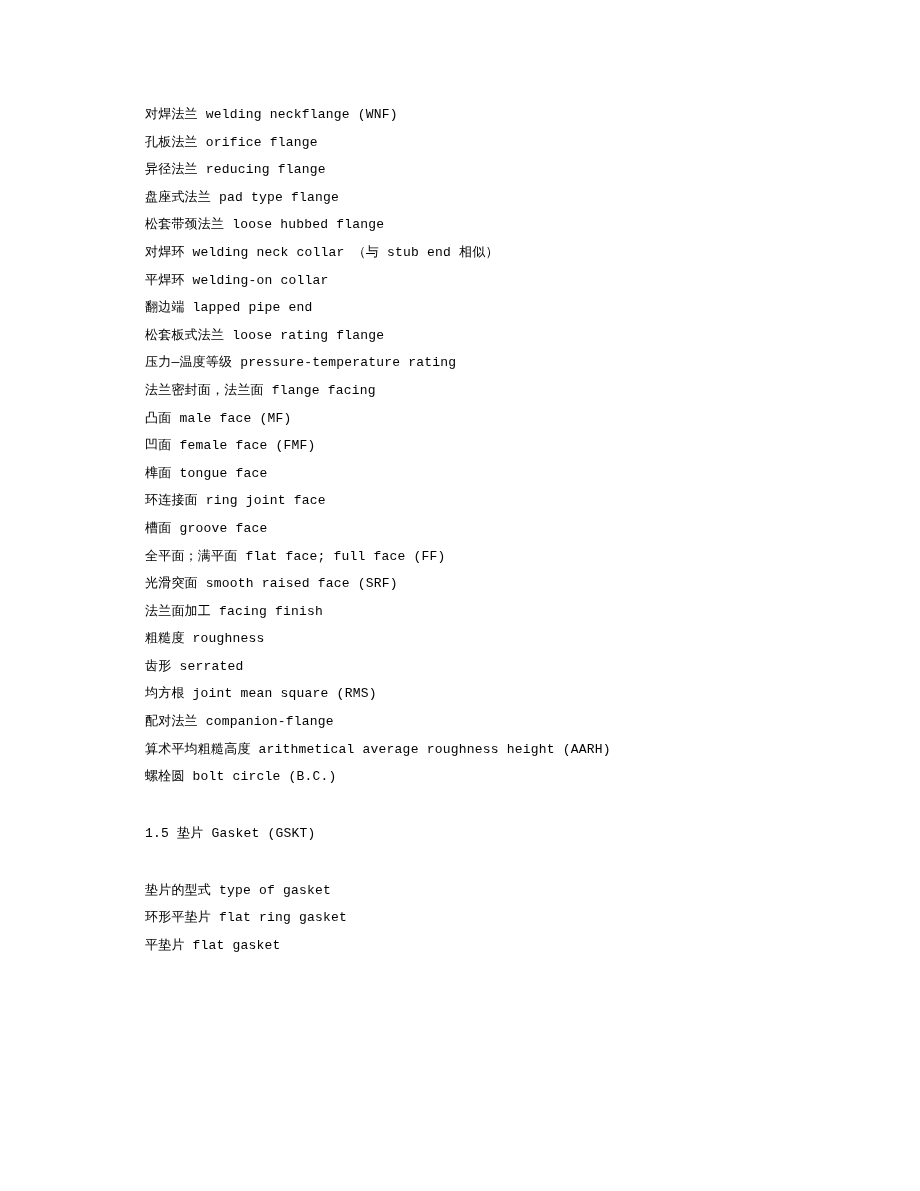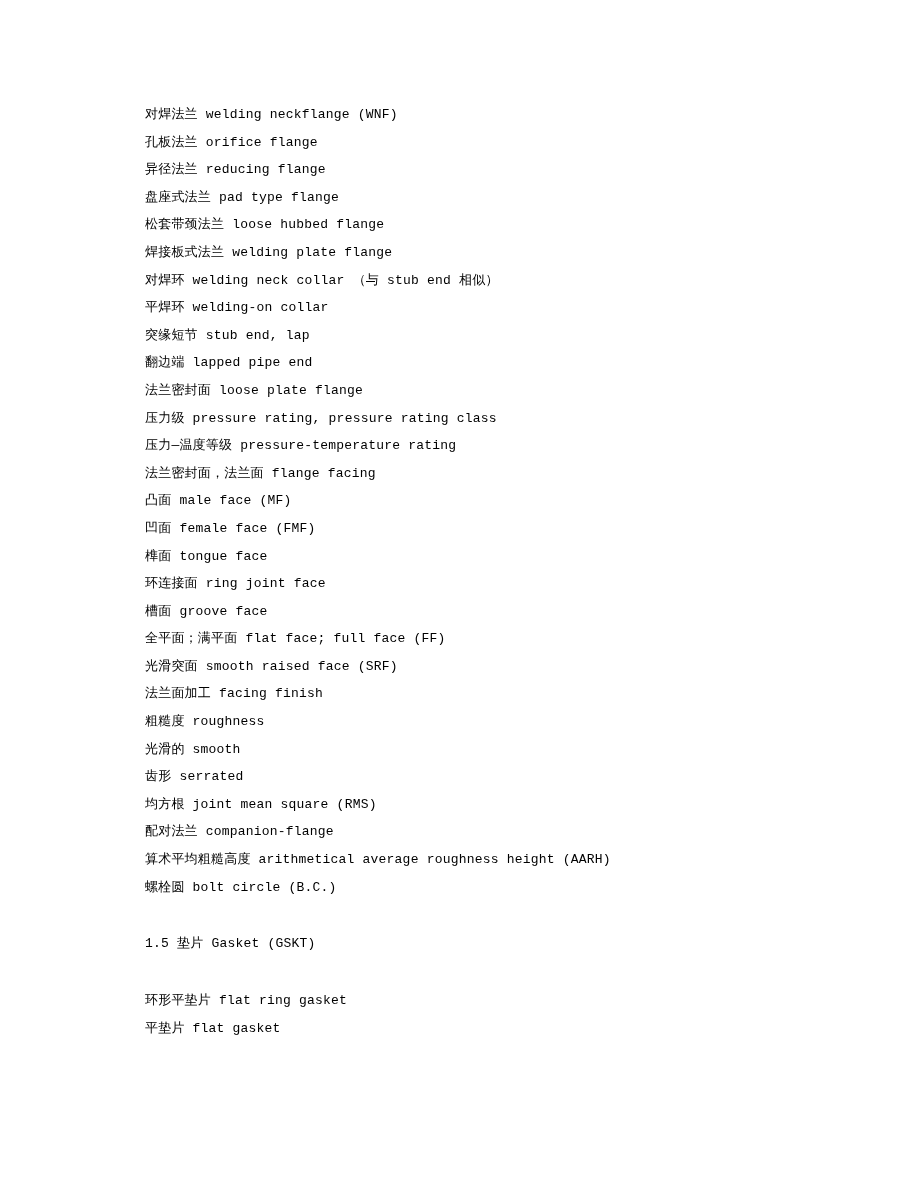--- a/index.html
+++ b/index.html
@@ -30,42 +30,39 @@
 </style>
 </head>
 <body>
 
 <div class="page" id="page">
     <p class="line">对焊法兰 welding neckflange (WNF)</p>
     <p class="line">孔板法兰 orifice flange</p>
     <p class="line">异径法兰 reducing flange</p>
     <p class="line">盘座式法兰 pad type flange</p>
     <p class="line">松套带颈法兰 loose hubbed flange</p>
-    <p class="line">焊接板式法兰 welding plate flange</p>
     <p class="line">对焊环 welding neck collar （与 stub end 相似）</p>
     <p class="line">平焊环 welding-on collar</p>
-    <p class="line">突缘短节 stub end, lap</p>
     <p class="line">翻边端 lapped pipe end</p>
-    <p class="line">法兰密封面 loose plate flange</p>
-    <p class="line">压力级 pressure rating, pressure rating class</p>
+    <p class="line">松套板式法兰 loose rating flange</p>
     <p class="line">压力—温度等级 pressure-temperature rating</p>
     <p class="line">法兰密封面，法兰面 flange facing</p>
     <p class="line">凸面 male face (MF)</p>
     <p class="line">凹面 female face (FMF)</p>
     <p class="line">榫面 tongue face</p>
     <p class="line">环连接面 ring joint face</p>
     <p class="line">槽面 groove face</p>
     <p class="line">全平面；满平面 flat face; full face (FF)</p>
     <p class="line">光滑突面 smooth raised face (SRF)</p>
     <p class="line">法兰面加工 facing finish</p>
     <p class="line">粗糙度 roughness</p>
-    <p class="line">光滑的 smooth</p>
     <p class="line">齿形 serrated</p>
     <p class="line">均方根 joint mean square (RMS)</p>
     <p class="line">配对法兰 companion-flange</p>
     <p class="line">算术平均粗糙高度 arithmetical average roughness height (AARH)</p>
     <p class="line">螺栓圆 bolt circle (B.C.)</p>
     <div class="blank"></div>
     <p class="line">1.5 垫片 Gasket (GSKT)</p>
     <div class="blank"></div>
+    <p class="line">垫片的型式 type of gasket</p>
     <p class="line">环形平垫片 flat ring gasket</p>
     <p class="line">平垫片 flat gasket</p>
   </div>
 
 </body></html>

